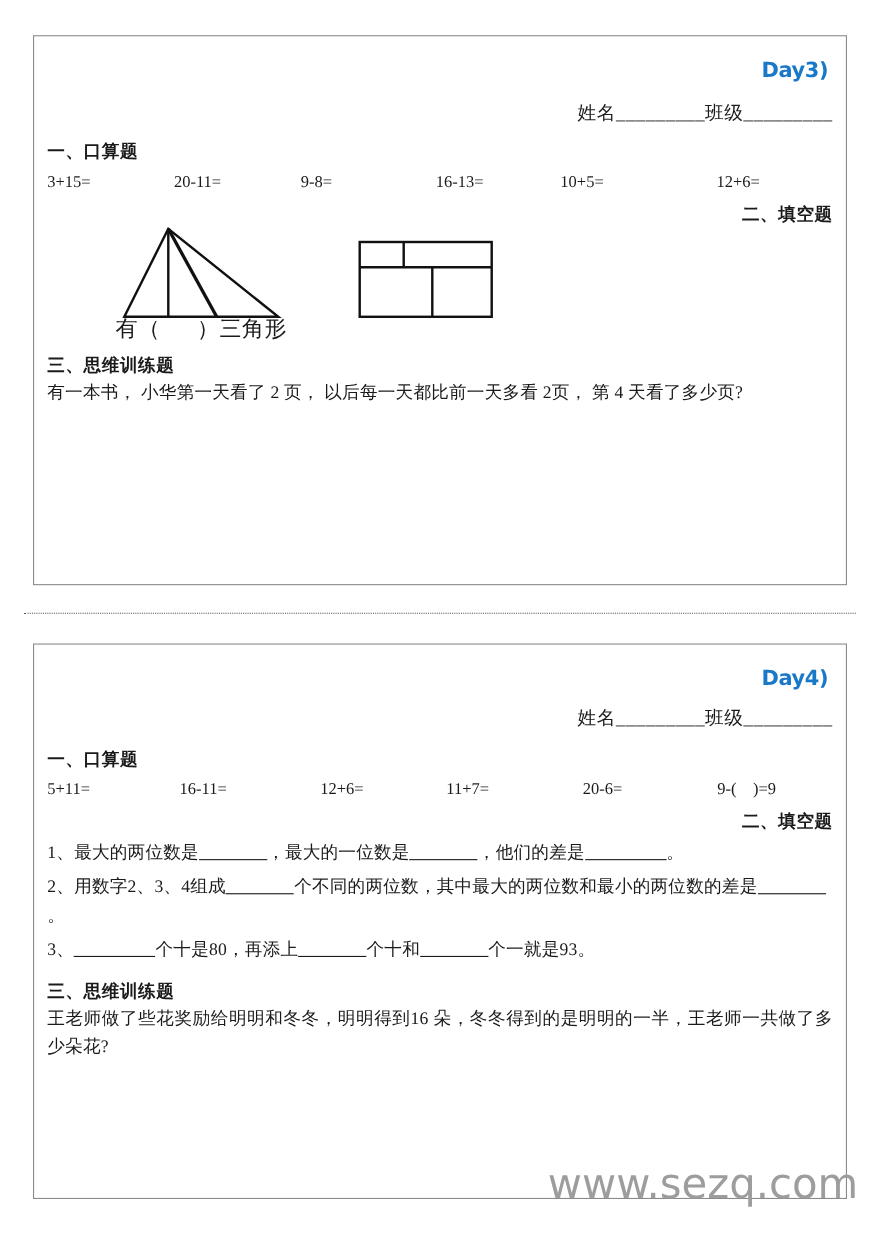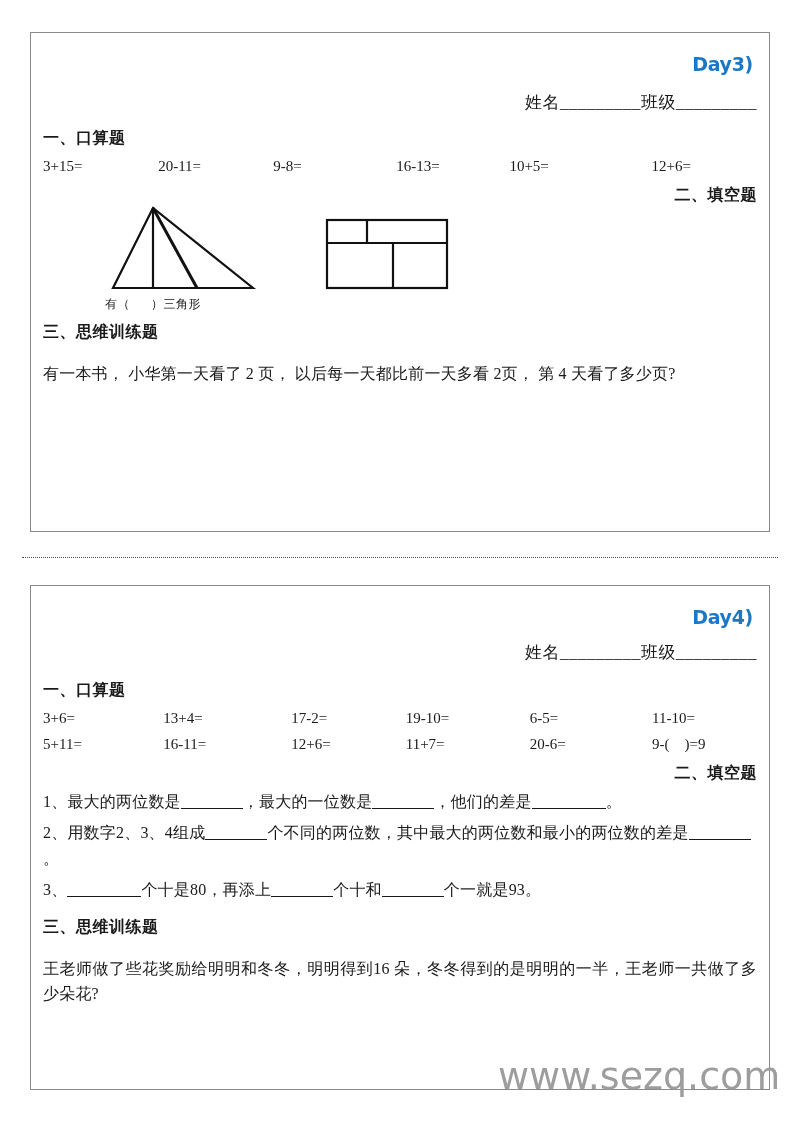--- a/index.html
+++ b/index.html
@@ -97,22 +97,22 @@
     margin-top: 2px;
   }
   .fig-triangle {
     position: absolute;
     left: 62px;
     top: -8px;
   }
   .tri-caption {
     position: absolute;
     left: 62px;
-    top: 88px;
-    font-size: 12px;
+    top: 77px;
+    font-size: 20px;
     white-space: pre;
     letter-spacing: 0.5px;
   }
   .fig-rect {
     position: absolute;
     left: 282px;
     top: 10px;
   }
   .rect-labels {
     position: absolute;
@@ -123,21 +123,21 @@
     white-space: pre;
     letter-spacing: 0.5px;
   }
 
   .sec3-title { margin-top: 6px; }
   #page-day4 .sec3-title { margin-top: 14px; }
 
   .word-problem {
     font-size: 16px;
     line-height: 25px;
-    margin-top: 18px;
+    margin-top: 2px;
     text-align: justify;
     text-justify: inter-ideograph;
     letter-spacing: 0.2px;
   }
 
   .blank-item {
     font-size: 16px;
     line-height: 26px;
     margin-top: 5px;
     white-space: normal;
@@ -228,28 +228,20 @@
   <div class="page-inner">
 
     <div class="day-tag">Day4)</div>
 
     <div class="name-line">姓名_________班级_________</div>
 
     <div class="section-title sec1-title">一、口算题</div>
 
     <div id="day4-arith">
       <div class="arith-row">
-        <span>3+6=</span>
-        <span>13+4=</span>
-        <span>17-2=</span>
-        <span>19-10=</span>
-        <span>6-5=</span>
-        <span>11-10=</span>
-      </div>
-      <div class="arith-row">
         <span>5+11=</span>
         <span>16-11=</span>
         <span>12+6=</span>
         <span>11+7=</span>
         <span>20-6=</span>
         <span>9-(    )=9</span>
       </div>
     </div>
 
     <div class="section-title sec2-title">二、填空题</div>

